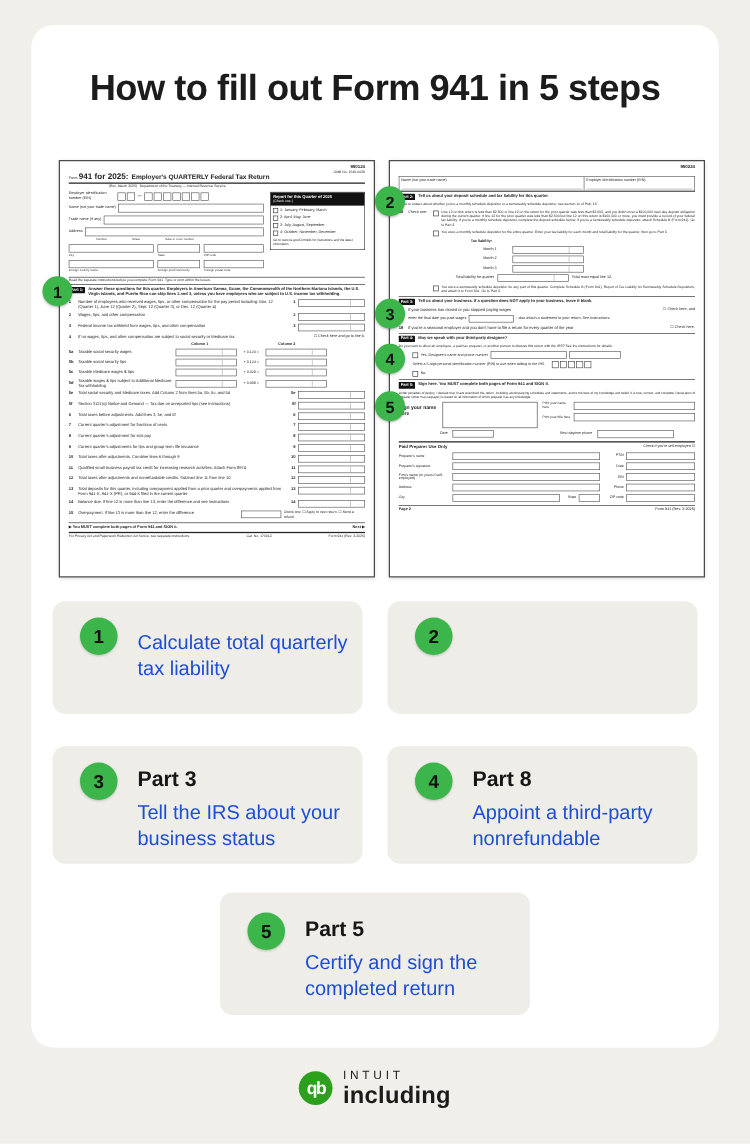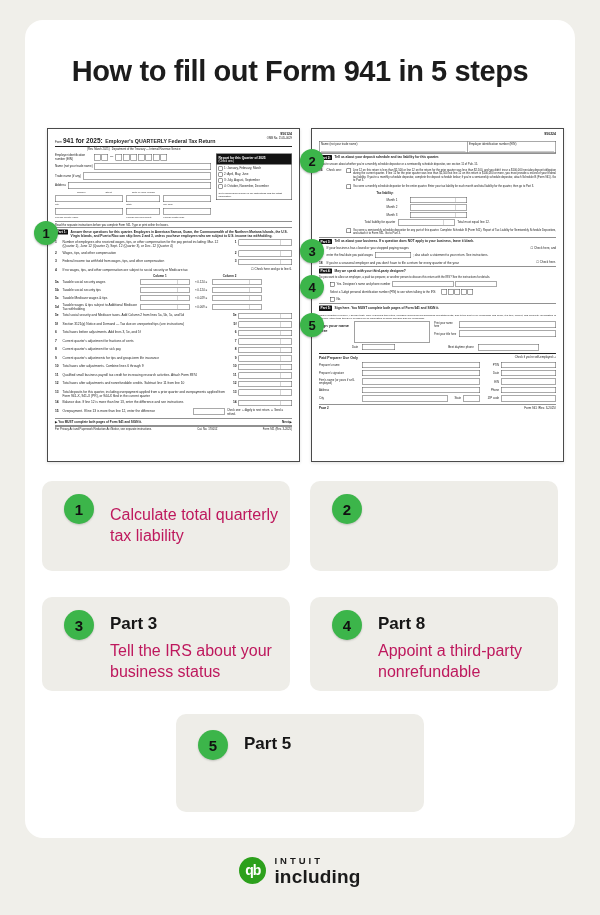--- a/index.html
+++ b/index.html
@@ -139,28 +139,28 @@
   #card-3{left:42px;top:597px;height:94px;}
   #card-4{left:310px;top:597px;height:94px;}
   #card-5{left:176px;top:714px;height:98px;}
   .stepcircle{position:absolute;left:22px;top:13px;width:30px;height:30px;border-radius:50%;background:#3cb54a;
     display:flex;align-items:center;justify-content:center;font-size:15px;font-weight:bold;color:#111;
     box-shadow:0 1px 2px rgba(0,0,0,.18);}
   #card-5 .stepcircle{top:16px;}
   .steptext{position:absolute;left:68px;top:17px;}
   #card-5 .steptext{top:20px;}
   .steptitle{font-size:17px;font-weight:bold;color:#161616;}
-  .stepdesc{margin-top:6px;font-size:16px;line-height:1.32;color:#be185d;max-width:170px;}
+  .stepdesc{margin-top:6px;font-size:16px;line-height:1.32;color:#1d4ed8;max-width:170px;}
 
   
   .logo{position:absolute;left:0;top:856px;width:600px;display:flex;justify-content:center;align-items:center;gap:8px;}
   .qbcircle{width:27px;height:27px;border-radius:50%;background:#2ca01c;color:#fff;display:flex;align-items:center;
     justify-content:center;font-size:14px;font-weight:bold;letter-spacing:-1px;padding-bottom:1px;box-sizing:border-box;}
   .logotext{display:flex;flex-direction:column;line-height:1;}
-  .intuit{font-size:9.5px;font-weight:bold;letter-spacing:3px;color:#1b1b1b;}
+  .intuit{font-size:9.5px;font-weight:normal;letter-spacing:3px;color:#1b1b1b;}
   .qbooks{font-size:19px;font-weight:bold;color:#1b1b1b;margin-top:1px;letter-spacing:0.2px;}
 </style>
 </head>
 <body>
 
 <div class="main-card"></div>
 <div class="page-title">How to fill out Form 941 in 5 steps</div>
 
 <div class="formpage" id="form-page-1">
   <div class="pi">
@@ -639,20 +639,21 @@
   <div class="stepcircle">4</div>
   <div class="steptext">
     <div class="steptitle">Part 8</div>
     <div class="stepdesc">Appoint a third-party nonrefundable</div>
   </div>
 </div>
 <div class="stepcard" id="card-5">
   <div class="stepcircle">5</div>
   <div class="steptext">
     <div class="steptitle">Part 5</div>
+    <div class="stepdesc">Certify and sign the completed return</div>
   </div>
 </div>
 
 <div class="logo">
   <div class="qbcircle">qb</div>
   <div class="logotext">
     <span class="intuit">INTUIT</span>
     <span class="qbooks">including</span>
   </div>
 </div>

